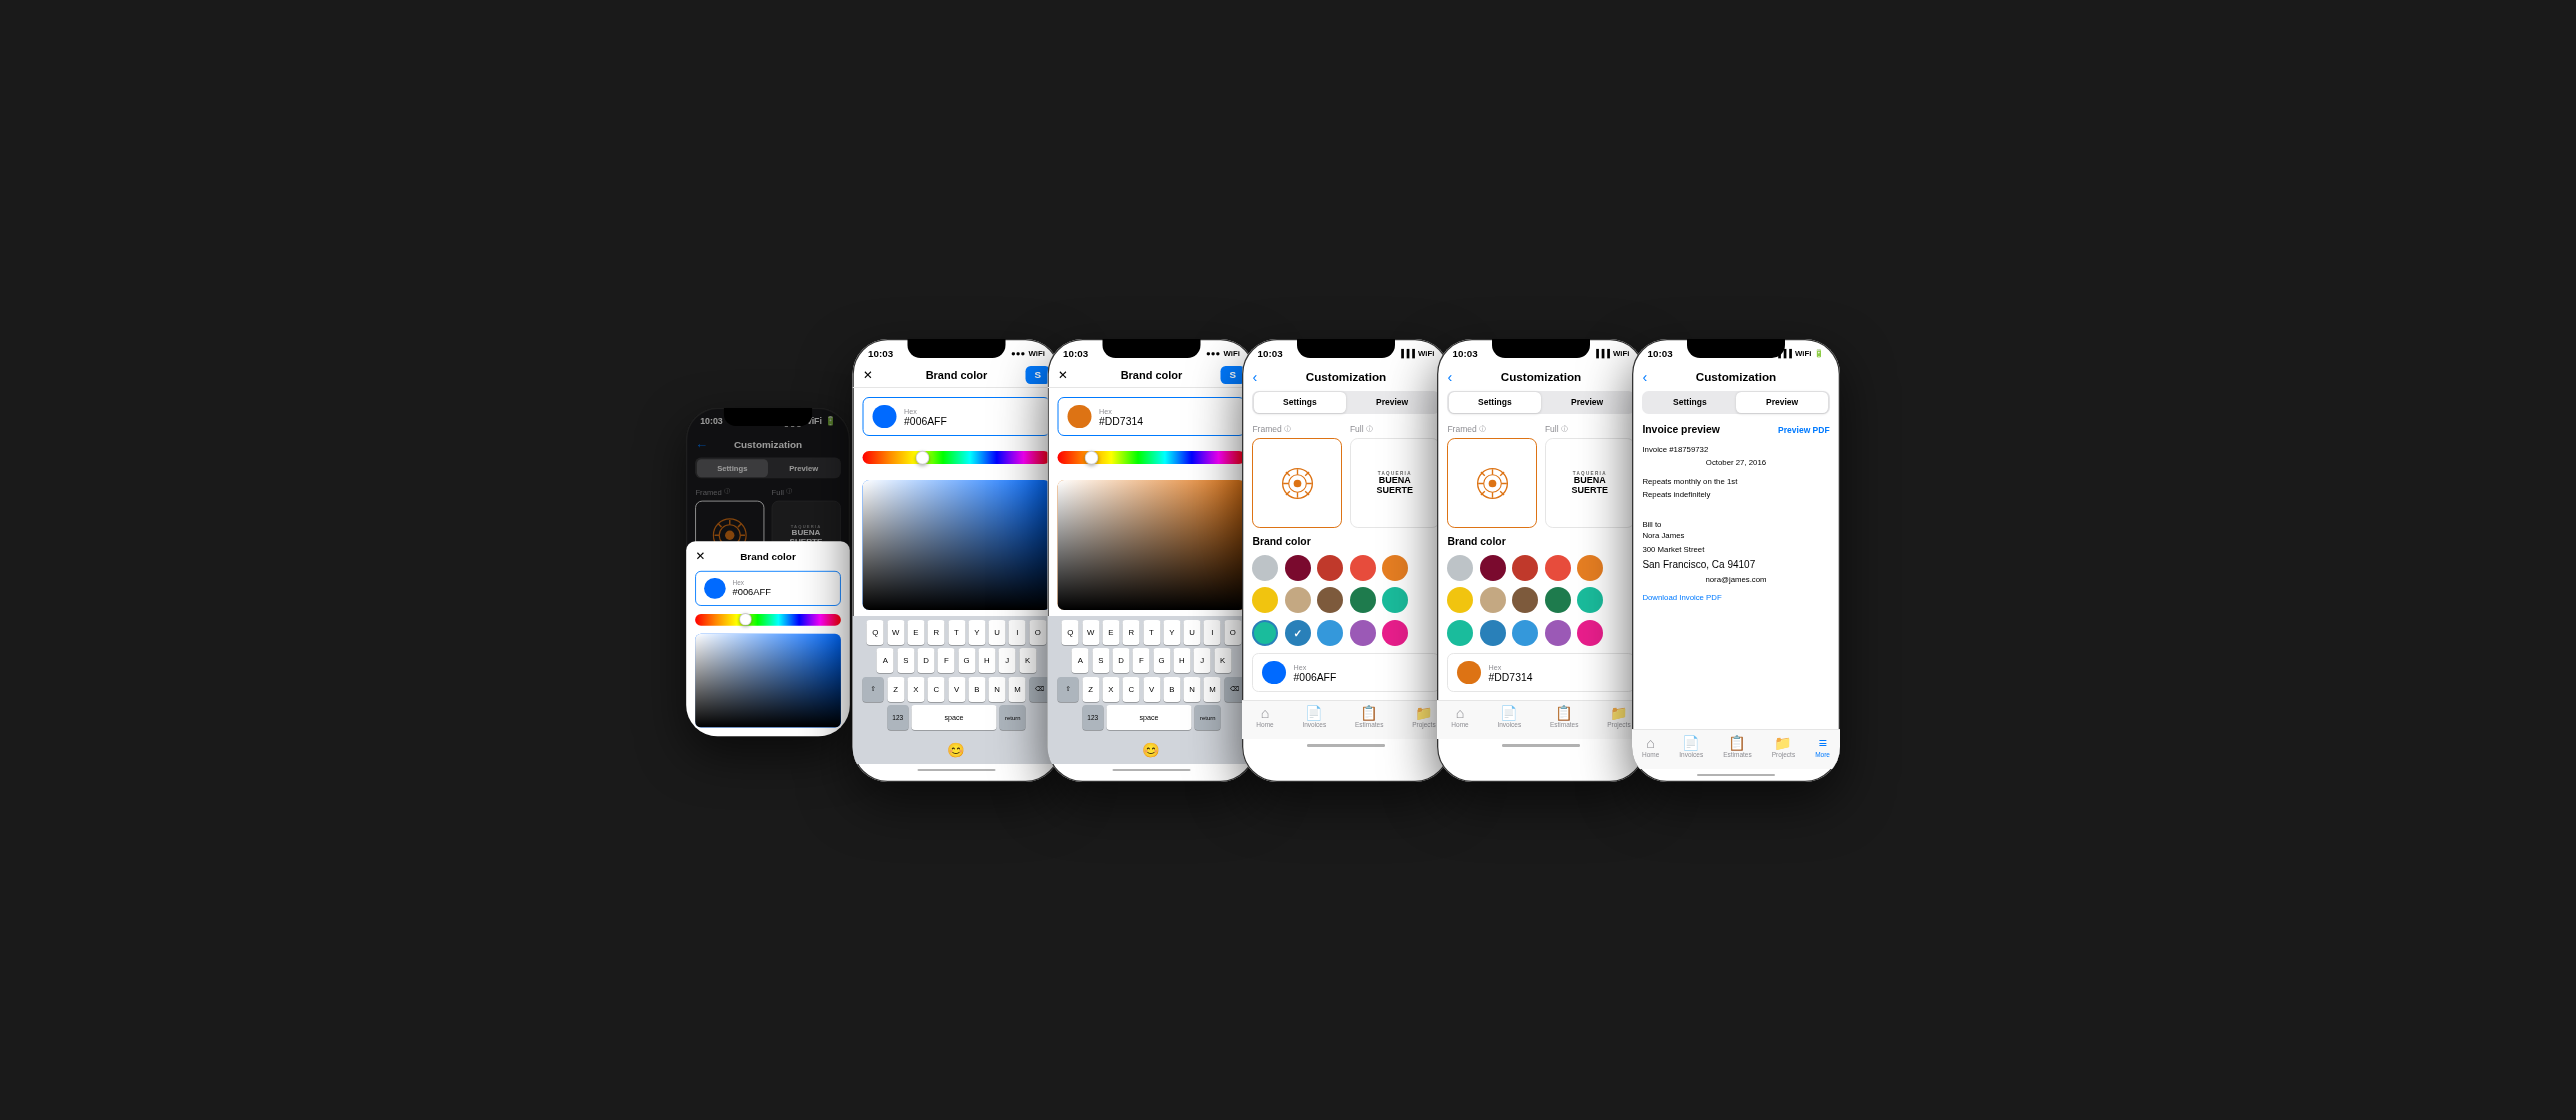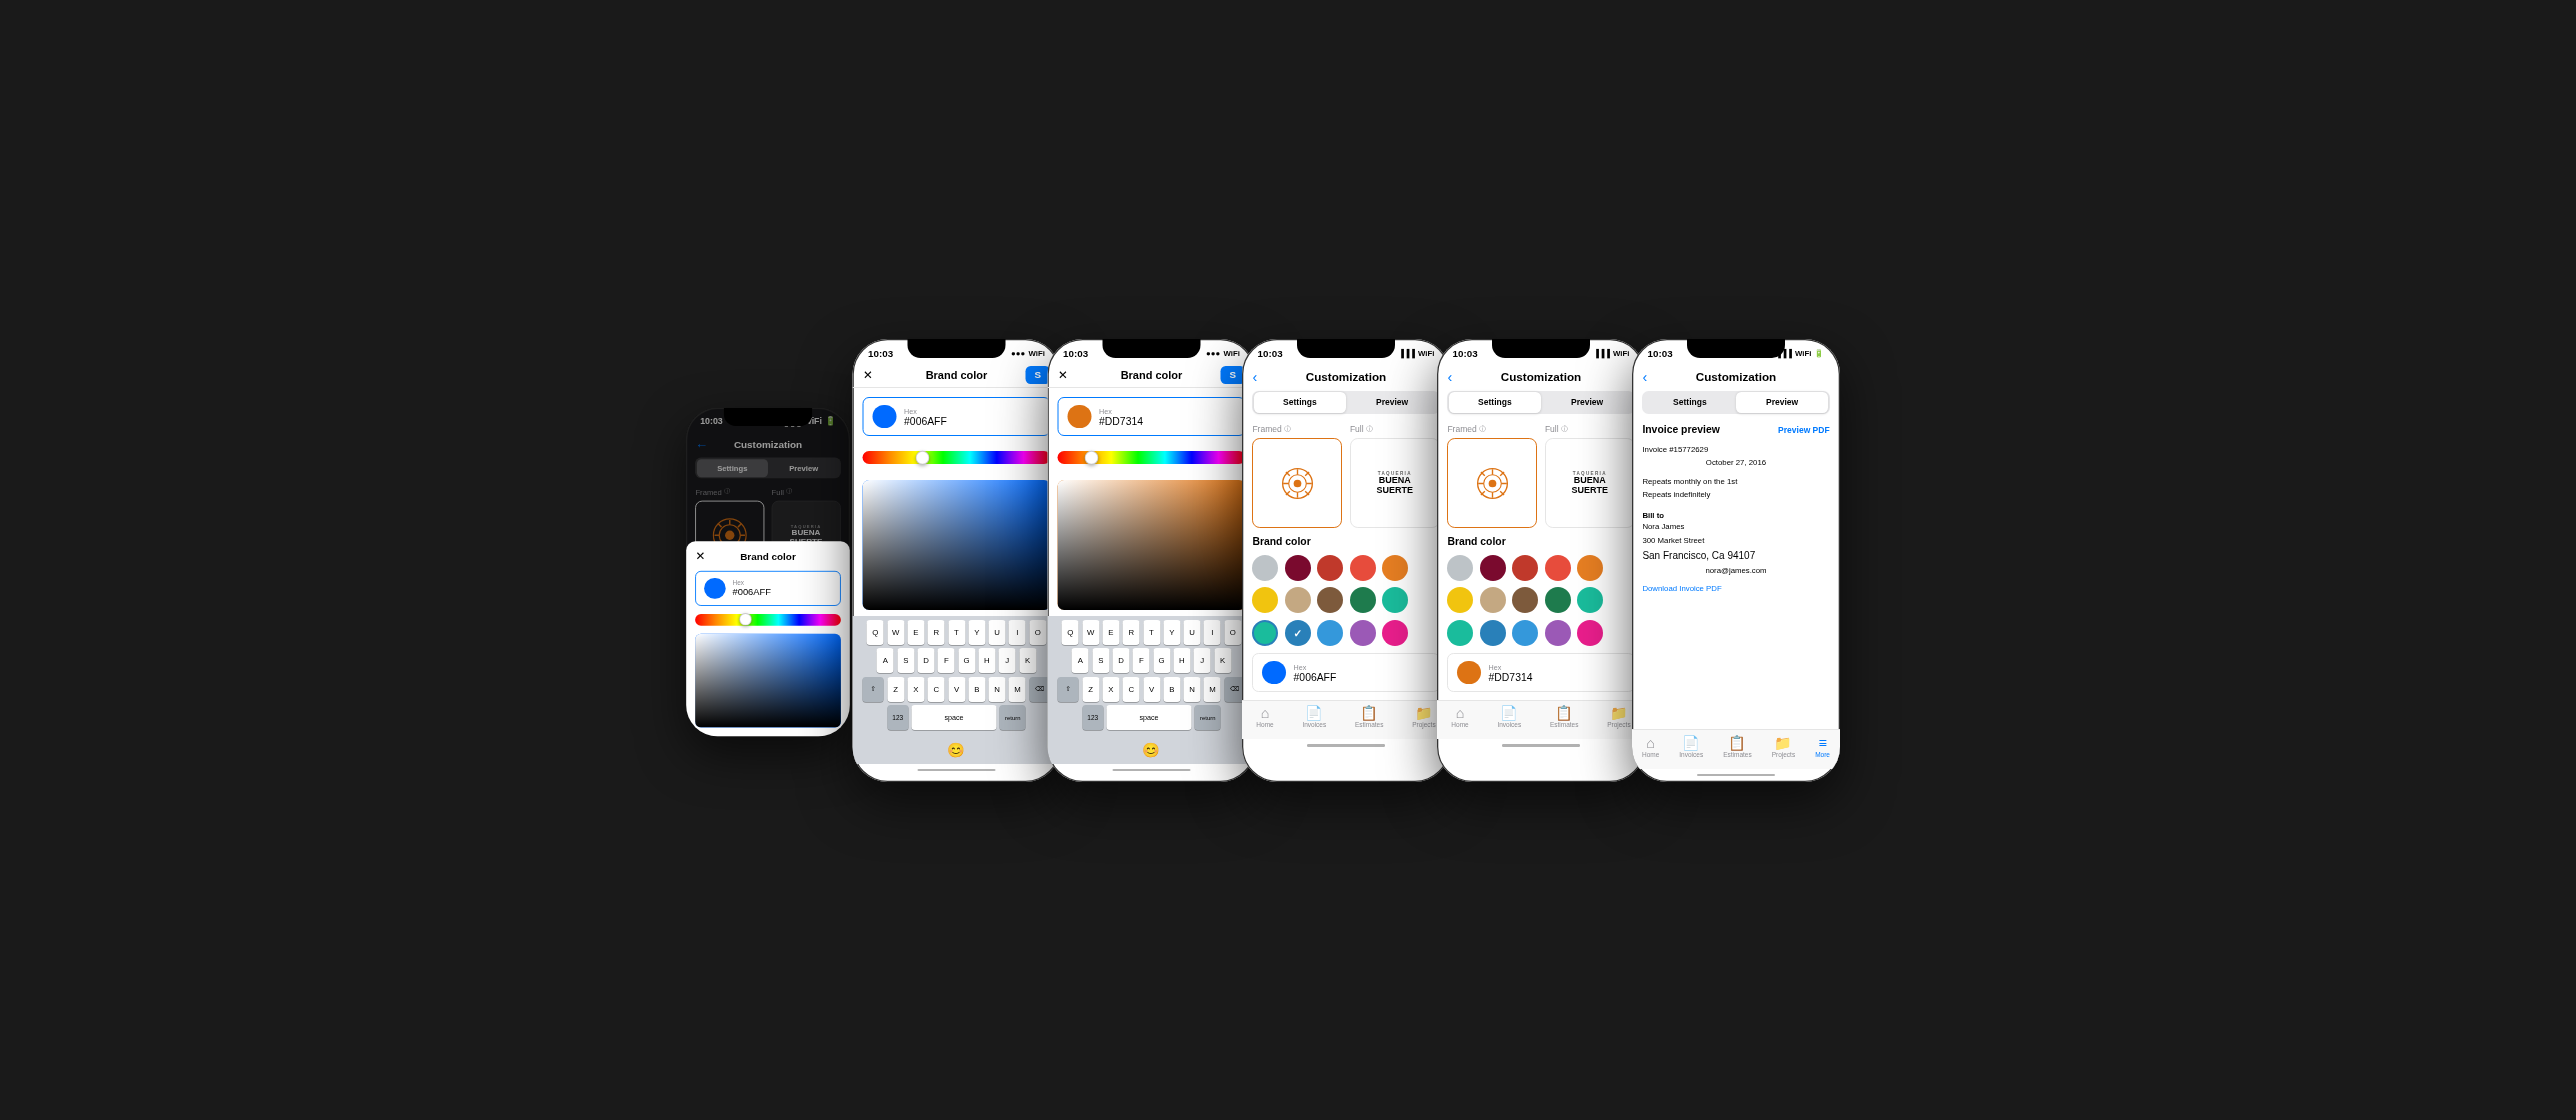--- a/index.html
+++ b/index.html
@@ -939,25 +939,25 @@
       <div class="tab active">Preview</div>
     </div>
 
     <div style="display:flex; align-items:center; justify-content:space-between; padding: 0 10.4px 7.8px;">
       <span style="font-size:10.4px; font-weight:700;">Invoice preview</span>
       <span style="font-size:8.5px; font-weight:600; color:#007AFF;">Preview PDF</span>
     </div>
 
 
     <div style="padding: 0 10.4px;">
-      <div style="font-size:7.8px; color:#000; line-height:1.7;">Invoice #15772629</div>
+      <div style="font-size:7.8px; color:#000; line-height:1.7;">Invoice #18759732</div>
       <div style="font-size:7.8px; color:#000; line-height:1.7;text-align:center;">October 27, 2016</div>
       <div style="font-size:7.8px; color:#000; line-height:1.7; margin-top:5.2px;">Repeats monthly on the 1st</div>
       <div style="font-size:7.8px; color:#000; line-height:1.7;">Repeats indefinitely</div>
-      <div style="font-size:7.8px; font-weight:700; color:#000; margin-top:10px;">Bill to</div>
+      <div style="font-size:7.8px; font-weight:400; color:#000; margin-top:19px;">Bill to</div>
       <div style="font-size:7.8px; color:#000; line-height:1.7;">Nora James</div>
       <div style="font-size:7.8px; color:#000; line-height:1.7;">300 Market Street</div>
       <div style="font-size:10px; color:#000; line-height:1.7;">San Francisco, Ca 94107</div>
       <div style="font-size:7.8px; color:#000; line-height:1.7;text-align:center;">nora@james.com</div>
       <div style="font-size:7.8px; color:#007AFF; margin-top:6.5px; font-weight:500;">Download Invoice PDF</div>
     </div>
 
     <div class="nav-bar" style="position:absolute; bottom:13px; left:0; right:0; background:#f8f8f8; border-top:0.7px solid #e5e5e5;">
       <div class="nav-item">
         <span class="nav-icon">⌂</span>

